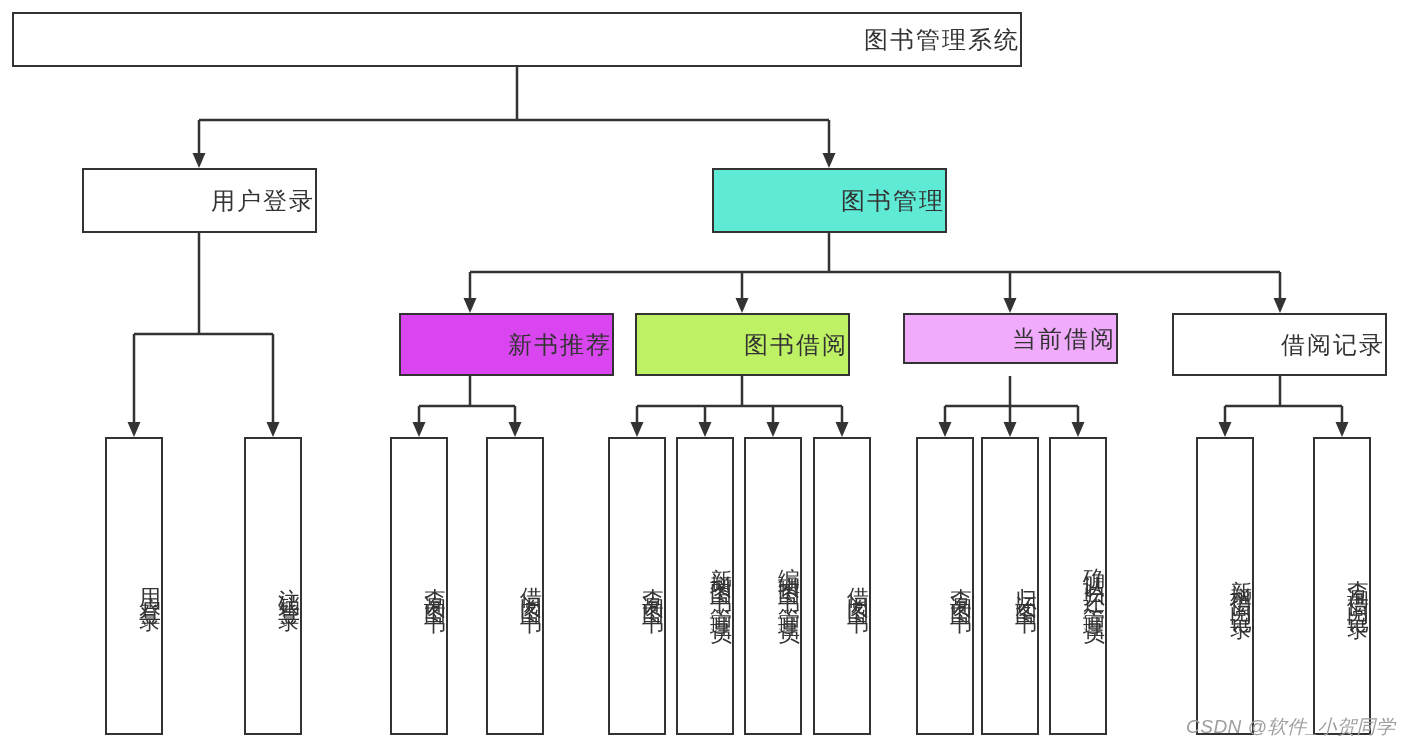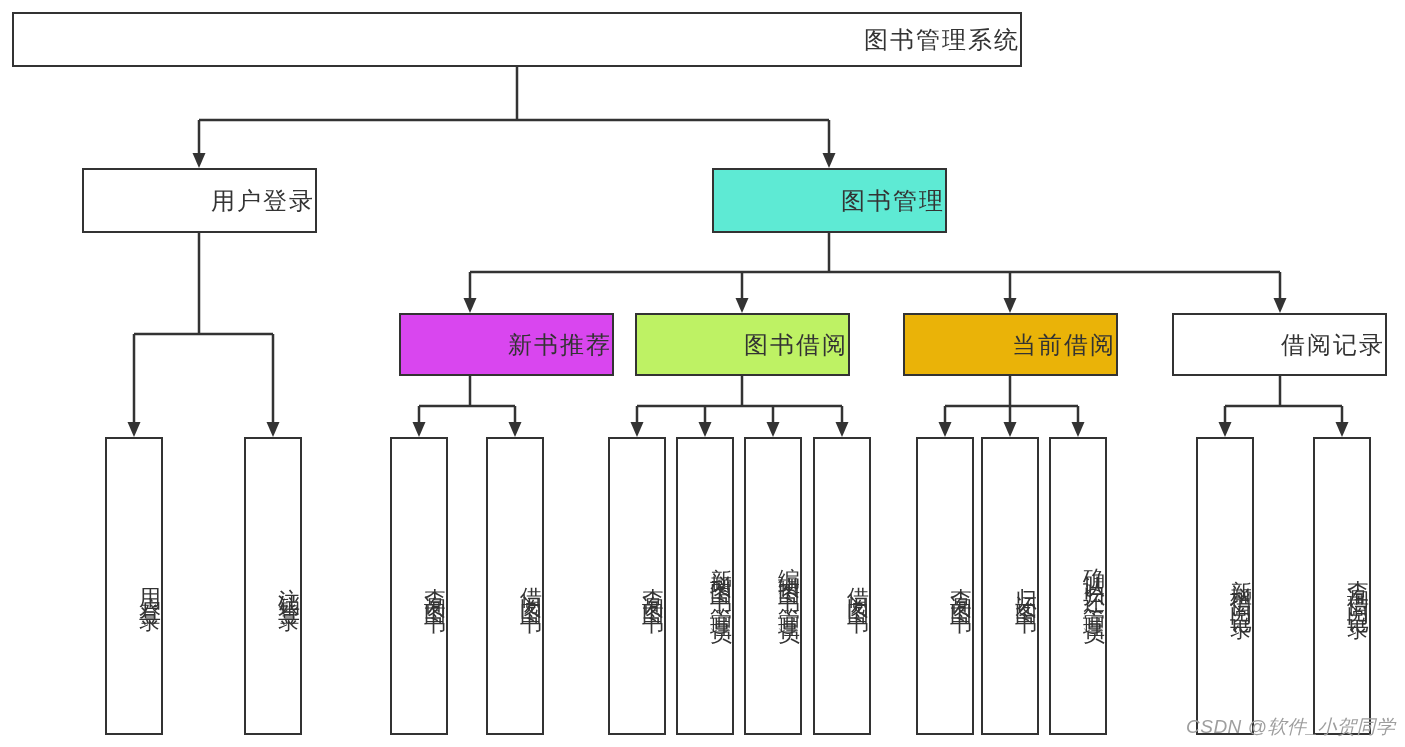--- a/index.html
+++ b/index.html
@@ -113,21 +113,21 @@
   <div class="node h" style="left: 712px; top: 168px; width: 235px; height: 65px; border-color: rgb(51, 51, 51); background: #5eead4; color: rgb(51, 51, 51);">
     <span>图书管理</span>
   </div>
 
   <div class="node h" style="left: 363px; top: 313px; width: 215px; height: 63px; border-color: rgb(51, 51, 51); background: #d946ef; color: rgb(51, 51, 51); margin-left: 36px;">
     <span>新书推荐</span>
   </div>
   <div class="node h" style="left: 635px; top: 313px; width: 215px; height: 63px; border-color: rgb(51, 51, 51); background: #bef264; color: rgb(51, 51, 51);">
     <span>图书借阅</span>
   </div>
-  <div class="node h" style="left: 903px; top: 313px; width: 215px; height: 63px; border-color: rgb(51, 51, 51); background: #eab308; color: rgb(51, 51, 51);">
+  <div class="node h" style="left: 903px; top: 313px; width: 215px; height: 51px; border-color: rgb(51, 51, 51); background: #f0abfc; color: rgb(51, 51, 51);">
     <span>当前借阅</span>
   </div>
   <div class="node h" style="left: 1172px; top: 313px; width: 215px; height: 63px; border-color: rgb(51, 51, 51); background: rgb(255, 255, 255); color: rgb(51, 51, 51);">
     <span>借阅记录</span>
   </div>
 
   <div class="node v" style="left: 105px; top: 437px; width: 58px; height: 298px; border-color: rgb(51, 51, 51); background: rgb(255, 255, 255); color: rgb(51, 51, 51);">
     <span>用户登录</span>
   </div>
   <div class="node v" style="left: 244px; top: 437px; width: 58px; height: 298px; border-color: rgb(51, 51, 51); background: rgb(255, 255, 255); color: rgb(51, 51, 51);">

